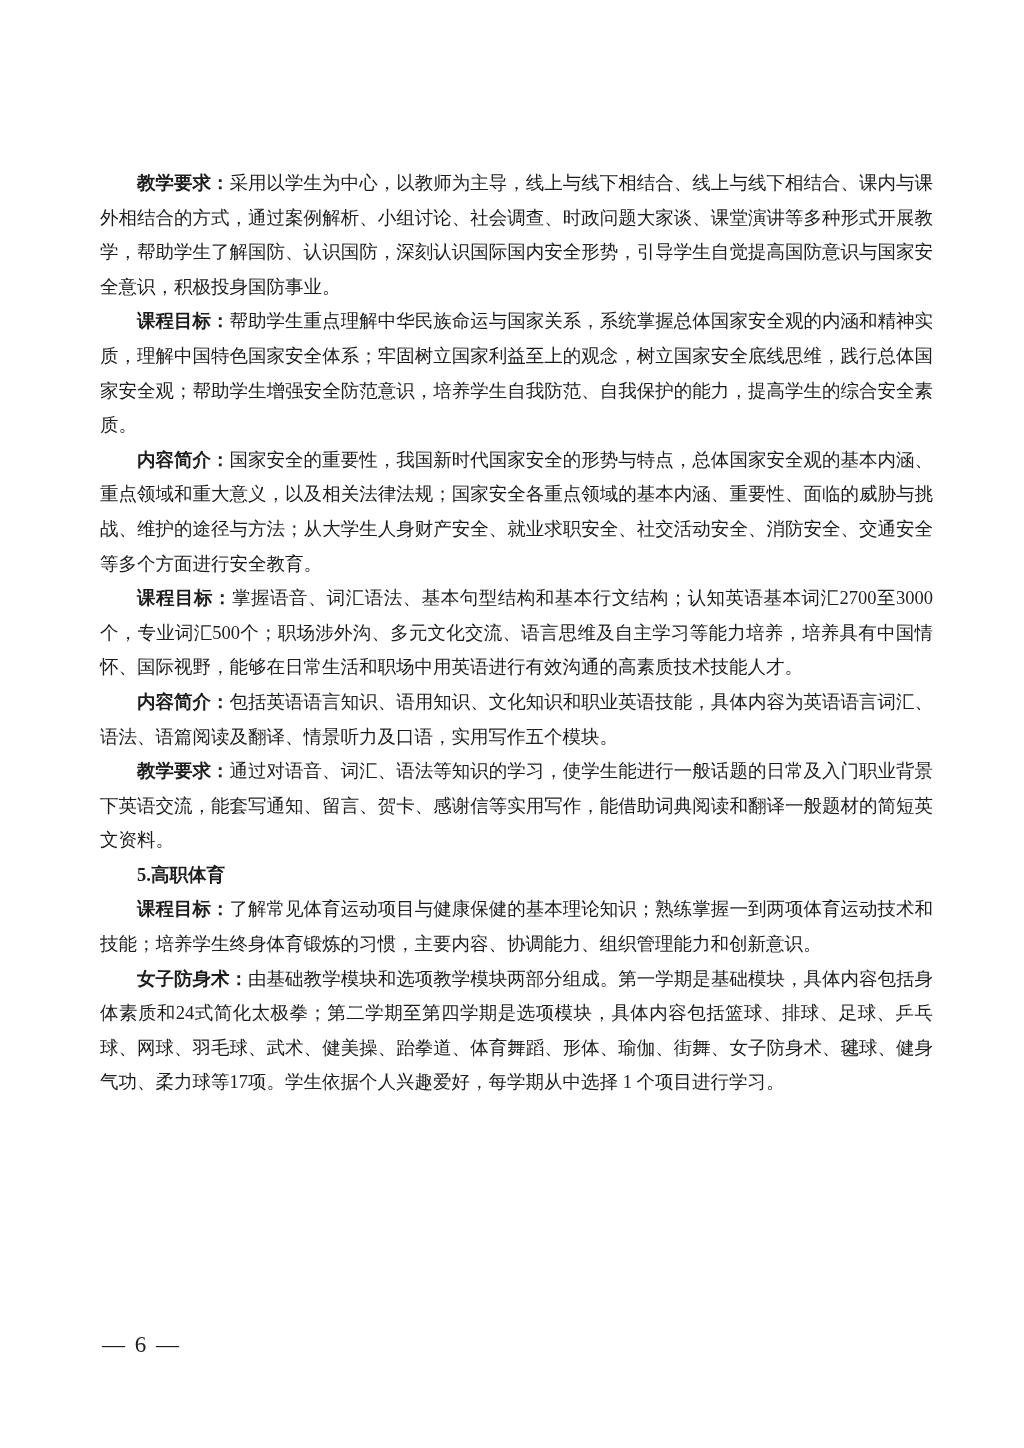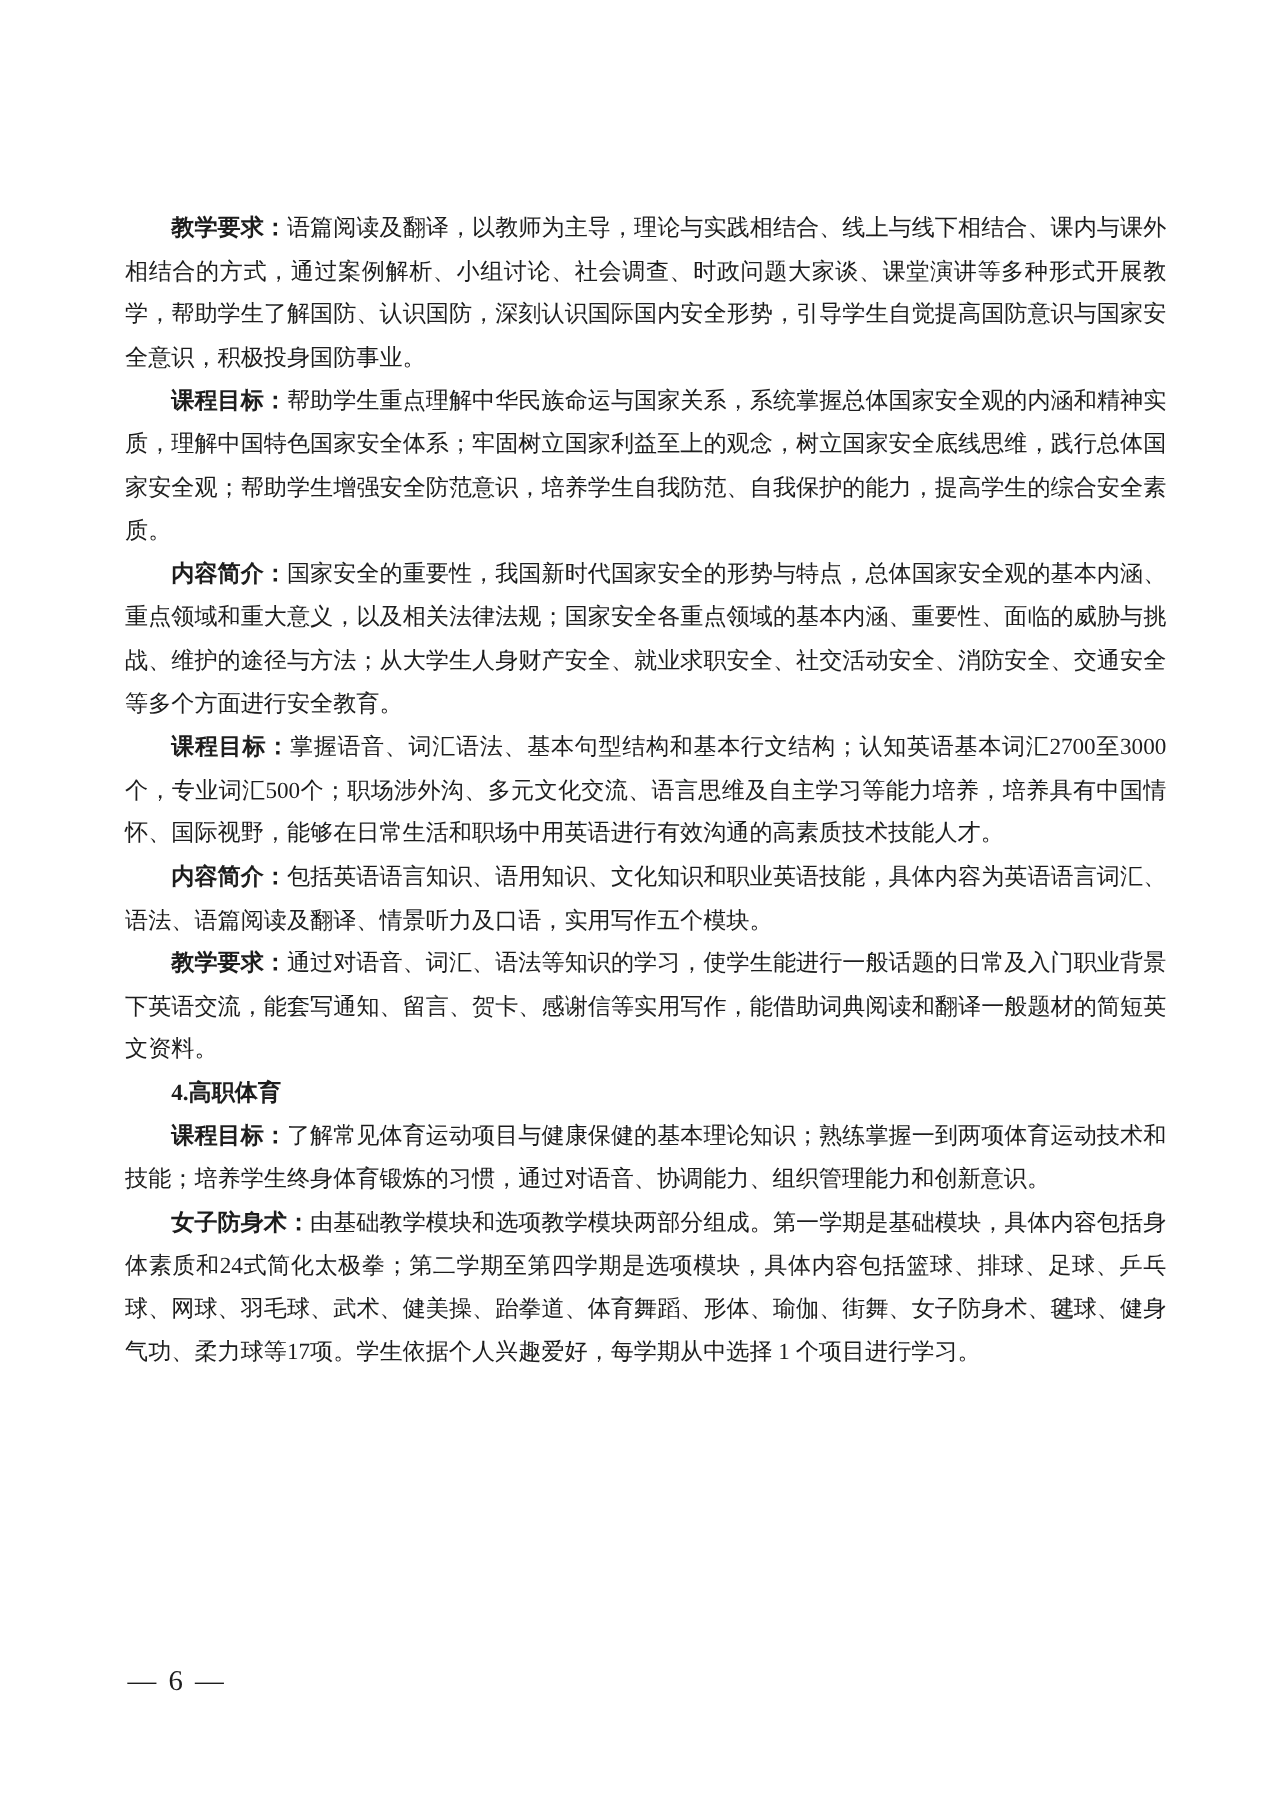--- a/index.html
+++ b/index.html
@@ -46,36 +46,36 @@
     line-height: 30px;
     color: #1d1d1d;
     letter-spacing: 2px;
   }
 </style>
 </head>
 <body>
 
 <div class="doc-content">
 
-  <p><span class="para-label">教学要求：</span><span>语篇阅读及翻译，以教师为主导，理论与实践相结合、线上与线下相结合、课内与课外相结合的方式，通过案例解析、小组讨论、社会调查、时政问题大家谈、课堂演讲等多种形式开展教学，帮助学生了解国防、认识国防，深刻认识国际国内安全形势，引导学生自觉提高国防意识与国家安全意识，积极投身国防事业。</span></p>
+  <p><span class="para-label">教学要求：</span><span>采用以学生为中心，以教师为主导，线上与线下相结合、线上与线下相结合、课内与课外相结合的方式，通过案例解析、小组讨论、社会调查、时政问题大家谈、课堂演讲等多种形式开展教学，帮助学生了解国防、认识国防，深刻认识国际国内安全形势，引导学生自觉提高国防意识与国家安全意识，积极投身国防事业。</span></p>
 
 
   <p><span class="para-label">课程目标：</span><span>帮助学生重点理解中华民族命运与国家关系，系统掌握总体国家安全观的内涵和精神实质，理解中国特色国家安全体系；牢固树立国家利益至上的观念，树立国家安全底线思维，践行总体国家安全观；帮助学生增强安全防范意识，培养学生自我防范、自我保护的能力，提高学生的综合安全素质。</span></p>
 
   <p><span class="para-label">内容简介：</span><span>国家安全的重要性，我国新时代国家安全的形势与特点，总体国家安全观的基本内涵、重点领域和重大意义，以及相关法律法规；国家安全各重点领域的基本内涵、重要性、面临的威胁与挑战、维护的途径与方法；从大学生人身财产安全、就业求职安全、社交活动安全、消防安全、交通安全等多个方面进行安全教育。</span></p>
 
 
 
   <p><span class="para-label">课程目标：</span><span>掌握语音、词汇语法、基本句型结构和基本行文结构；认知英语基本词汇2700至3000个，专业词汇500个；职场涉外沟、多元文化交流、语言思维及自主学习等能力培养，培养具有中国情怀、国际视野，能够在日常生活和职场中用英语进行有效沟通的高素质技术技能人才。</span></p>
 
   <p><span class="para-label">内容简介：</span><span>包括英语语言知识、语用知识、文化知识和职业英语技能，具体内容为英语语言词汇、语法、语篇阅读及翻译、情景听力及口语，实用写作五个模块。</span></p>
 
   <p><span class="para-label">教学要求：</span><span>通过对语音、词汇、语法等知识的学习，使学生能进行一般话题的日常及入门职业背景下英语交流，能套写通知、留言、贺卡、感谢信等实用写作，能借助词典阅读和翻译一般题材的简短英文资料。</span></p>
 
-  <h3>4.高职体育</h3>
+  <h3>5.高职体育</h3>
 
-  <p><span class="para-label">课程目标：</span><span>了解常见体育运动项目与健康保健的基本理论知识；熟练掌握一到两项体育运动技术和技能；培养学生终身体育锻炼的习惯，通过对语音、协调能力、组织管理能力和创新意识。</span></p>
+  <p><span class="para-label">课程目标：</span><span>了解常见体育运动项目与健康保健的基本理论知识；熟练掌握一到两项体育运动技术和技能；培养学生终身体育锻炼的习惯，主要内容、协调能力、组织管理能力和创新意识。</span></p>
 
   <p><span class="para-label">女子防身术：</span><span>由基础教学模块和选项教学模块两部分组成。第一学期是基础模块，具体内容包括身体素质和24式简化太极拳；第二学期至第四学期是选项模块，具体内容包括篮球、排球、足球、乒乓球、网球、羽毛球、武术、健美操、跆拳道、体育舞蹈、形体、瑜伽、街舞、女子防身术、毽球、健身气功、柔力球等17项。学生依据个人兴趣爱好，每学期从中选择 1 个项目进行学习。</span></p>
 
 </div>
 
 <div class="page-footer">— 6 —</div>
 
 </body></html>

